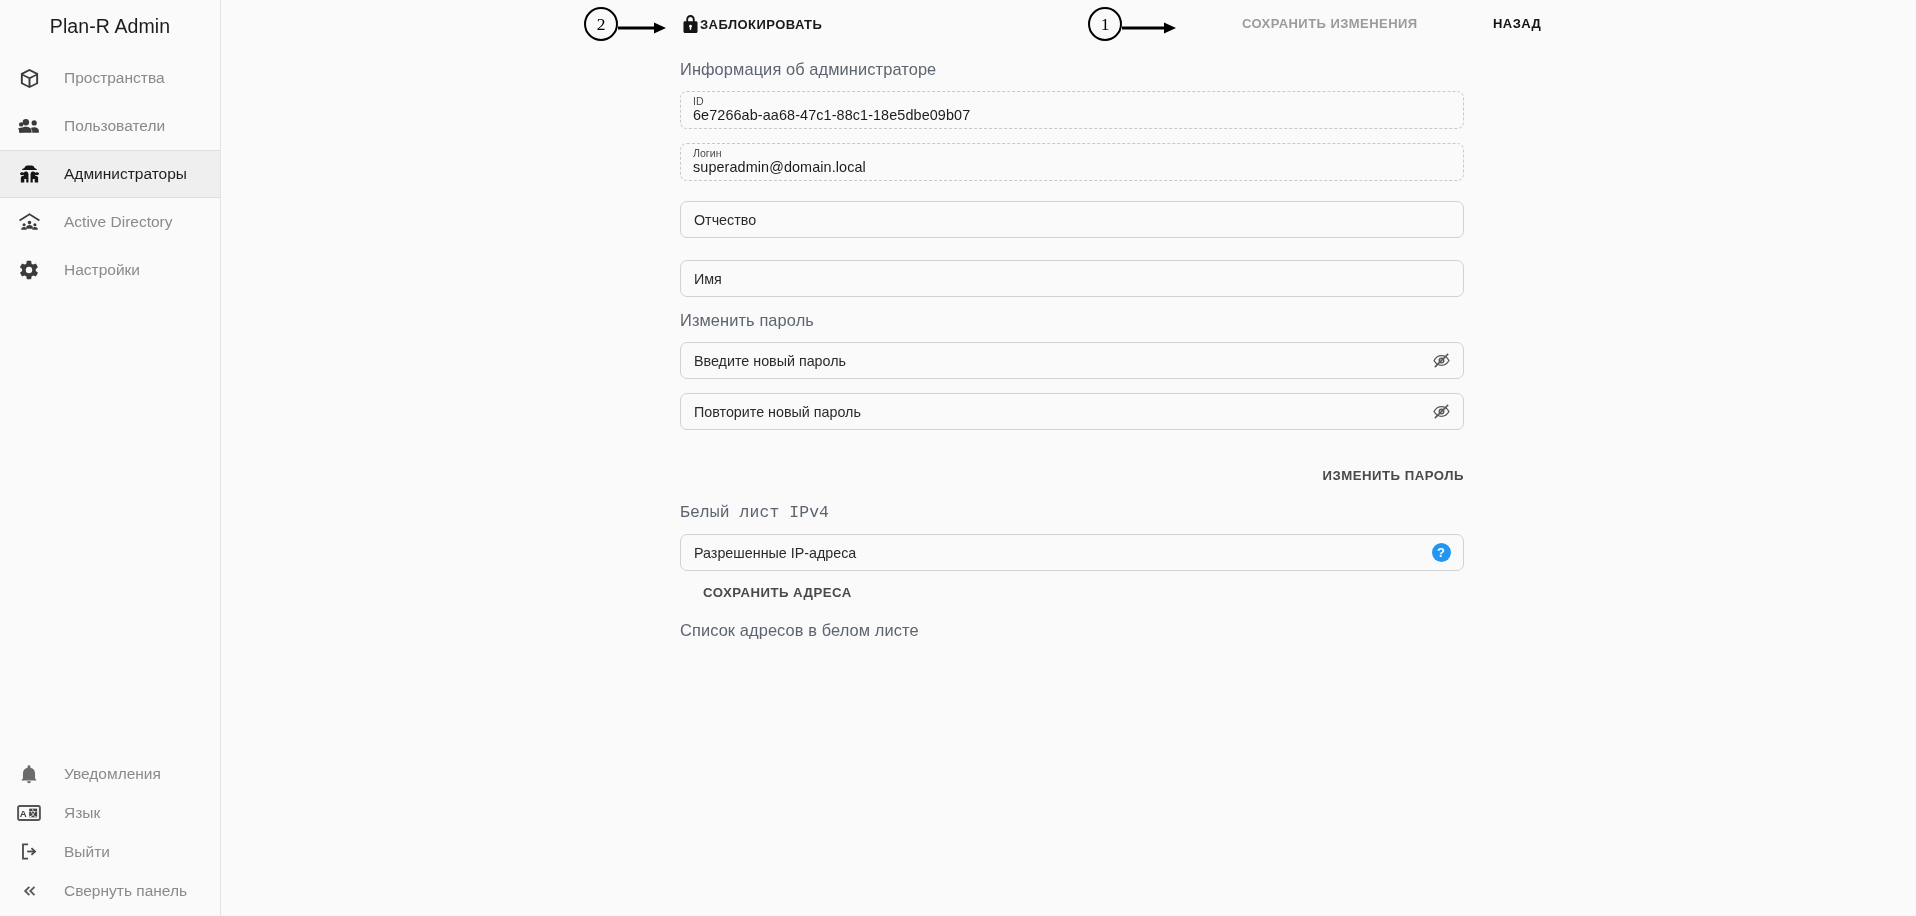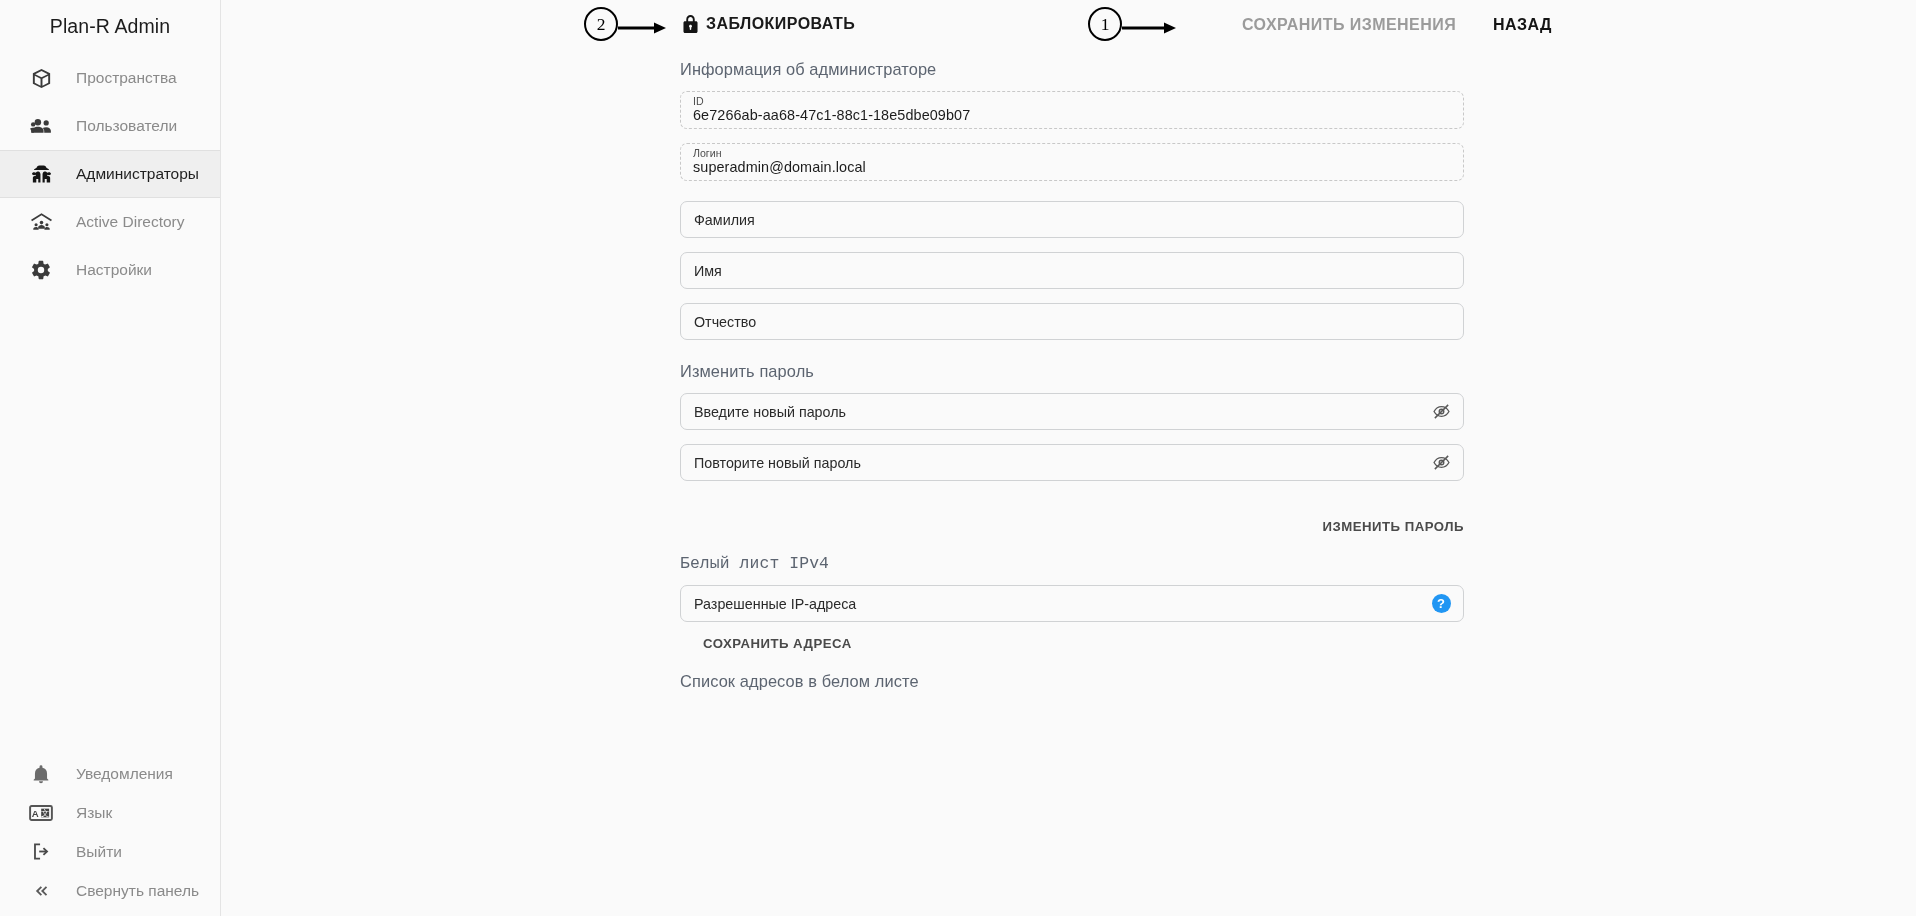--- a/index.html
+++ b/index.html
@@ -26,21 +26,21 @@
   .brand {
     height: 52px;
     display: flex; align-items: center; justify-content: center;
     font-size: 19.5px; font-weight: normal; color: #1c1c1c;
     letter-spacing: .1px;
   }
   .nav-top { margin-top: 2px; }
   .nav-item {
     height: 48px;
     display: flex; align-items: center;
-    padding-left: 21px;
+    padding-left: 9px;
     cursor: pointer;
     border-top: 1px solid transparent;
     border-bottom: 1px solid transparent;
   }
   .nav-item .ico {
     width: 40px; height: 40px;
     display: flex; align-items: center; justify-content: center;
     flex: 0 0 40px;
   }
   .nav-item .lbl {
@@ -66,22 +66,22 @@
     background: #fafafa;
     position: relative;
     overflow: hidden;
   }
   #topbar {
     height: 52px;
     display: flex; align-items: center;
     position: relative;
   }
   .tb-btn {
-    display: flex; align-items: center; gap: 8px;
-    font-size: 16px; font-weight: bold;
+    display: flex; align-items: center; gap: 2px;
+    font-size: 13px; font-weight: bold;
     letter-spacing: .45px;
     cursor: pointer;
     background: none; border: none; padding: 0;
     font-family: "Liberation Sans", sans-serif;
   }
   #btn-lock { position: absolute; left: 462px; top: 15px; color: #1a1a1a; }
   #btn-save { position: absolute; left: 1021px; top: 16px; color: #9b9b9b; }
   #btn-back { position: absolute; left: 1272px; top: 16px; color: #141414; }
 
   
@@ -311,30 +311,27 @@
       <div class="field dashed">
         <span class="flabel">ID</span>
         <span class="fvalue">6e7266ab-aa68-47c1-88c1-18e5dbe09b07</span>
       </div>
 
       <div class="field dashed gap-lg">
         <span class="flabel">Логин</span>
         <span class="fvalue">superadmin@domain.local</span>
       </div>
 
-      <div class="field plain">
-        <span class="fph">Фамилия</span>
+
+      <div class="field plain" style="margin-bottom:22px;">
+        <span class="fph">Отчество</span>
       </div>
 
       <div class="field plain">
         <span class="fph">Имя</span>
-      </div>
-
-      <div class="field plain" style="margin-bottom:22px;">
-        <span class="fph">Отчество</span>
       </div>
 
       <div class="sec-title" style="margin:14px 0 12px 0;">Изменить пароль</div>
 
       <div class="field plain">
         <span class="fph">Введите новый пароль</span>
         <span class="trail">
           <svg class="ic" width="19" height="19" viewBox="0 0 24 24" fill="none" stroke="#585858" stroke-width="1.7">
             <path d="M2.6 12S6 5.9 12 5.9s9.4 6.1 9.4 6.1-3.4 6.1-9.4 6.1S2.6 12 2.6 12z"></path>
             <circle cx="12" cy="12" r="2.9"></circle>

